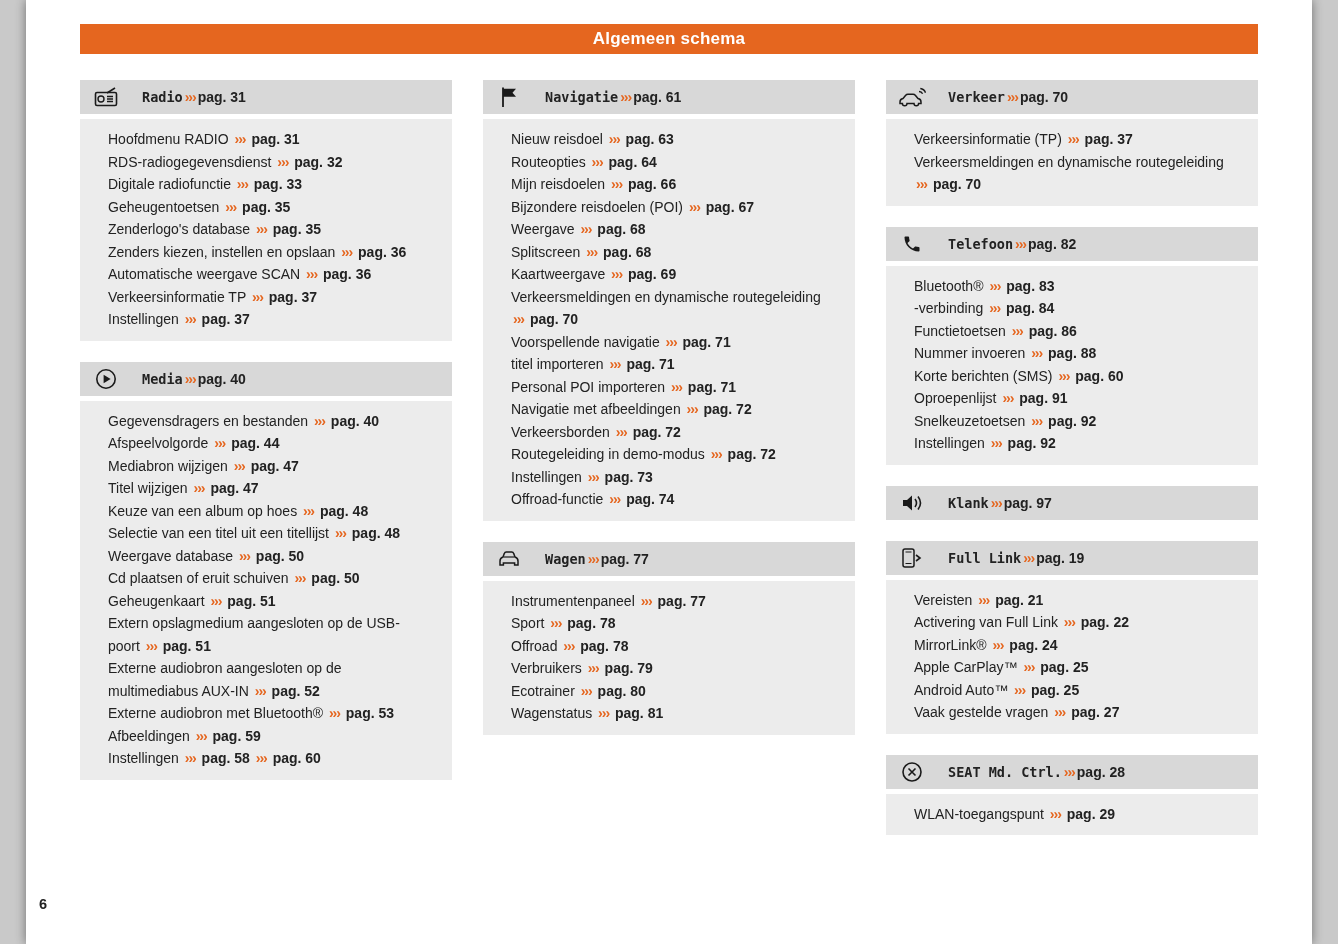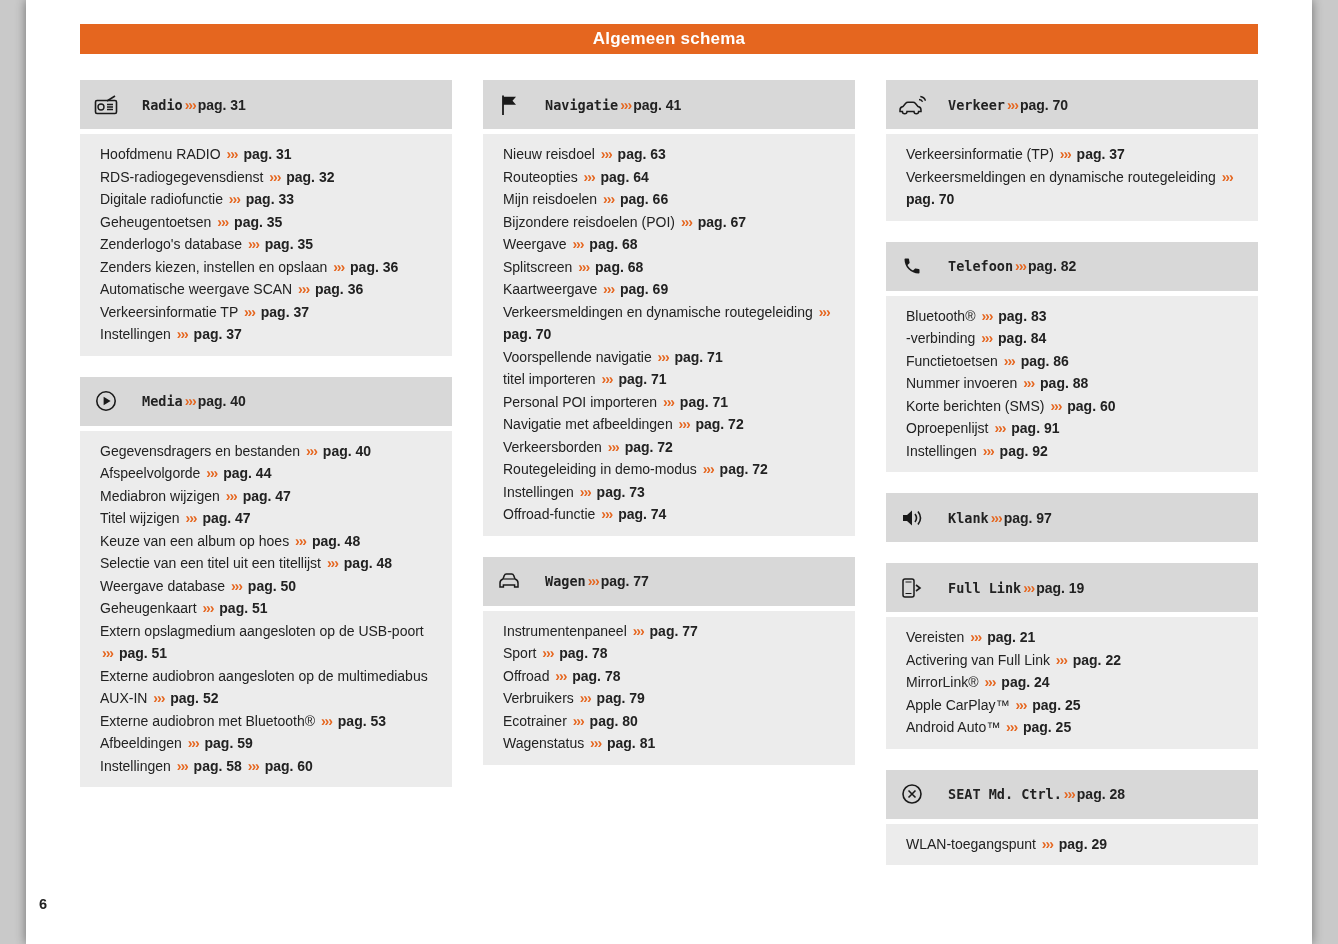--- a/index.html
+++ b/index.html
@@ -37,21 +37,21 @@
   .columns{
     display:flex;
     gap:31px;
     margin-top:26px;
   }
   .col{flex:1;min-width:0;}
   .toc-section{margin-bottom:21px;}
   .sec-header{
     display:flex;align-items:center;
     background:var(--header-bg);
-    height:49px;
+    height:34px;
     padding:0 19px 0 12px;
     margin-bottom:5px;
     font-size:14px;
   }
   .sec-icon{
     width:28px;
     display:flex;justify-content:center;align-items:center;
     margin-right:22px;
     flex:0 0 auto;
   }
@@ -64,21 +64,21 @@
   }
   .arrows{
     color:var(--accent);
     font-weight:bold;
     letter-spacing:-1px;
     padding:0 2px;
   }
   .pageref{font-weight:bold;}
   .sec-body{
     background:var(--body-bg);
-    padding:9px 20px 10px;
+    padding:9px 28px 10px;
     font-size:14px;
     line-height:22.5px;
   }
   .item{margin:0;}
   .page-number{
     position:absolute;
     left:13px;bottom:32px;
     font-weight:bold;
     font-size:14.5px;
   }
@@ -131,41 +131,42 @@
             <span class="pageref">pag. 40</span>
           </div>
           <div class="sec-body">
             <p class="item"><span class="item-text">Gegevensdragers en bestanden</span> <span class="arrows">›››</span> <span class="pageref">pag. 40</span></p>
             <p class="item"><span class="item-text">Afspeelvolgorde</span> <span class="arrows">›››</span> <span class="pageref">pag. 44</span></p>
             <p class="item"><span class="item-text">Mediabron wijzigen</span> <span class="arrows">›››</span> <span class="pageref">pag. 47</span></p>
             <p class="item"><span class="item-text">Titel wijzigen</span> <span class="arrows">›››</span> <span class="pageref">pag. 47</span></p>
             <p class="item"><span class="item-text">Keuze van een album op hoes</span> <span class="arrows">›››</span> <span class="pageref">pag. 48</span></p>
             <p class="item"><span class="item-text">Selectie van een titel uit een titellijst</span> <span class="arrows">›››</span> <span class="pageref">pag. 48</span></p>
             <p class="item"><span class="item-text">Weergave database</span> <span class="arrows">›››</span> <span class="pageref">pag. 50</span></p>
+            <p class="item"><span class="item-text">Cd plaatsen of eruit schuiven</span> <span class="arrows">›››</span> <span class="pageref">pag. 50</span></p>
             <p class="item"><span class="item-text">Geheugenkaart</span> <span class="arrows">›››</span> <span class="pageref">pag. 51</span></p>
             <p class="item"><span class="item-text">Extern opslagmedium aangesloten op de USB-poort</span> <span class="arrows">›››</span> <span class="pageref">pag. 51</span></p>
             <p class="item"><span class="item-text">Externe audiobron aangesloten op de multimediabus AUX-IN</span> <span class="arrows">›››</span> <span class="pageref">pag. 52</span></p>
             <p class="item"><span class="item-text">Externe audiobron met Bluetooth®</span> <span class="arrows">›››</span> <span class="pageref">pag. 53</span></p>
             <p class="item"><span class="item-text">Afbeeldingen</span> <span class="arrows">›››</span> <span class="pageref">pag. 59</span></p>
             <p class="item"><span class="item-text">Instellingen</span> <span class="arrows">›››</span> <span class="pageref">pag. 58</span> <span class="arrows">›››</span> <span class="pageref">pag. 60</span></p>
           </div>
         </section>
       </div>
     <div class="col">
         <section class="toc-section">
           <div class="sec-header">
             <span class="sec-icon">
               <svg width="20" height="22" viewBox="0 0 20 22">
                 <path d="M4 1.5 V21" stroke="#1a1a1a" stroke-width="1.8" fill="none"></path>
                 <path d="M4 2.8 H17 L13.5 6.8 L17 10.8 H4 Z" fill="#1a1a1a"></path>
               </svg>
             </span>
             <span class="sec-title">Navigatie</span> 
             <span class="arrows">›››</span> 
-            <span class="pageref">pag. 41</span>
+            <span class="pageref">pag. 61</span>
           </div>
           <div class="sec-body">
             <p class="item"><span class="item-text">Nieuw reisdoel</span> <span class="arrows">›››</span> <span class="pageref">pag. 63</span></p>
             <p class="item"><span class="item-text">Routeopties</span> <span class="arrows">›››</span> <span class="pageref">pag. 64</span></p>
             <p class="item"><span class="item-text">Mijn reisdoelen</span> <span class="arrows">›››</span> <span class="pageref">pag. 66</span></p>
             <p class="item"><span class="item-text">Bijzondere reisdoelen (POI)</span> <span class="arrows">›››</span> <span class="pageref">pag. 67</span></p>
             <p class="item"><span class="item-text">Weergave</span> <span class="arrows">›››</span> <span class="pageref">pag. 68</span></p>
             <p class="item"><span class="item-text">Splitscreen</span> <span class="arrows">›››</span> <span class="pageref">pag. 68</span></p>
             <p class="item"><span class="item-text">Kaartweergave</span> <span class="arrows">›››</span> <span class="pageref">pag. 69</span></p>
             <p class="item"><span class="item-text">Verkeersmeldingen en dynamische routegeleiding</span> <span class="arrows">›››</span> <span class="pageref">pag. 70</span></p>
@@ -230,20 +231,21 @@
             <span class="arrows">›››</span> 
             <span class="pageref">pag. 82</span>
           </div>
           <div class="sec-body">
             <p class="item"><span class="item-text">Bluetooth®</span> <span class="arrows">›››</span> <span class="pageref">pag. 83</span></p>
             <p class="item"><span class="item-text">-verbinding</span> <span class="arrows">›››</span> <span class="pageref">pag. 84</span></p>
             <p class="item"><span class="item-text">Functietoetsen</span> <span class="arrows">›››</span> <span class="pageref">pag. 86</span></p>
             <p class="item"><span class="item-text">Nummer invoeren</span> <span class="arrows">›››</span> <span class="pageref">pag. 88</span></p>
             <p class="item"><span class="item-text">Korte berichten (SMS)</span> <span class="arrows">›››</span> <span class="pageref">pag. 60</span></p>
             <p class="item"><span class="item-text">Oproepenlijst</span> <span class="arrows">›››</span> <span class="pageref">pag. 91</span></p>
+            <p class="item"><span class="item-text">Snelkeuzetoetsen</span> <span class="arrows">›››</span> <span class="pageref">pag. 92</span></p>
             <p class="item"><span class="item-text">Instellingen</span> <span class="arrows">›››</span> <span class="pageref">pag. 92</span></p>
           </div>
         </section>
         <section class="toc-section">
           <div class="sec-header">
             <span class="sec-icon">
               <svg width="24" height="20" viewBox="0 0 24 20">
                 <path d="M3 7 h4 l5-4.5 v15 L7 13 H3 Z" fill="#1a1a1a"></path>
                 <path d="M15 6 q3 4 0 8 M18 3.5 q5 6.5 0 13" stroke="#1a1a1a" stroke-width="1.6" fill="none"></path>
               </svg>
@@ -265,20 +267,21 @@
             <span class="sec-title">Full Link</span> 
             <span class="arrows">›››</span> 
             <span class="pageref">pag. 19</span>
           </div>
           <div class="sec-body">
             <p class="item"><span class="item-text">Vereisten</span> <span class="arrows">›››</span> <span class="pageref">pag. 21</span></p>
             <p class="item"><span class="item-text">Activering van Full Link</span> <span class="arrows">›››</span> <span class="pageref">pag. 22</span></p>
             <p class="item"><span class="item-text">MirrorLink®</span> <span class="arrows">›››</span> <span class="pageref">pag. 24</span></p>
             <p class="item"><span class="item-text">Apple CarPlay™</span> <span class="arrows">›››</span> <span class="pageref">pag. 25</span></p>
             <p class="item"><span class="item-text">Android Auto™</span> <span class="arrows">›››</span> <span class="pageref">pag. 25</span></p>
+            <p class="item"><span class="item-text">Vaak gestelde vragen</span> <span class="arrows">›››</span> <span class="pageref">pag. 27</span></p>
           </div>
         </section>
         <section class="toc-section">
           <div class="sec-header">
             <span class="sec-icon">
               <svg width="22" height="22" viewBox="0 0 22 22">
                 <circle cx="11" cy="11" r="9" fill="none" stroke="#1a1a1a" stroke-width="1.6"></circle>
                 <path d="M7.5 7.5 L14.5 14.5 M14.5 7.5 L7.5 14.5" stroke="#1a1a1a" stroke-width="1.6" fill="none"></path>
               </svg>
             </span>

